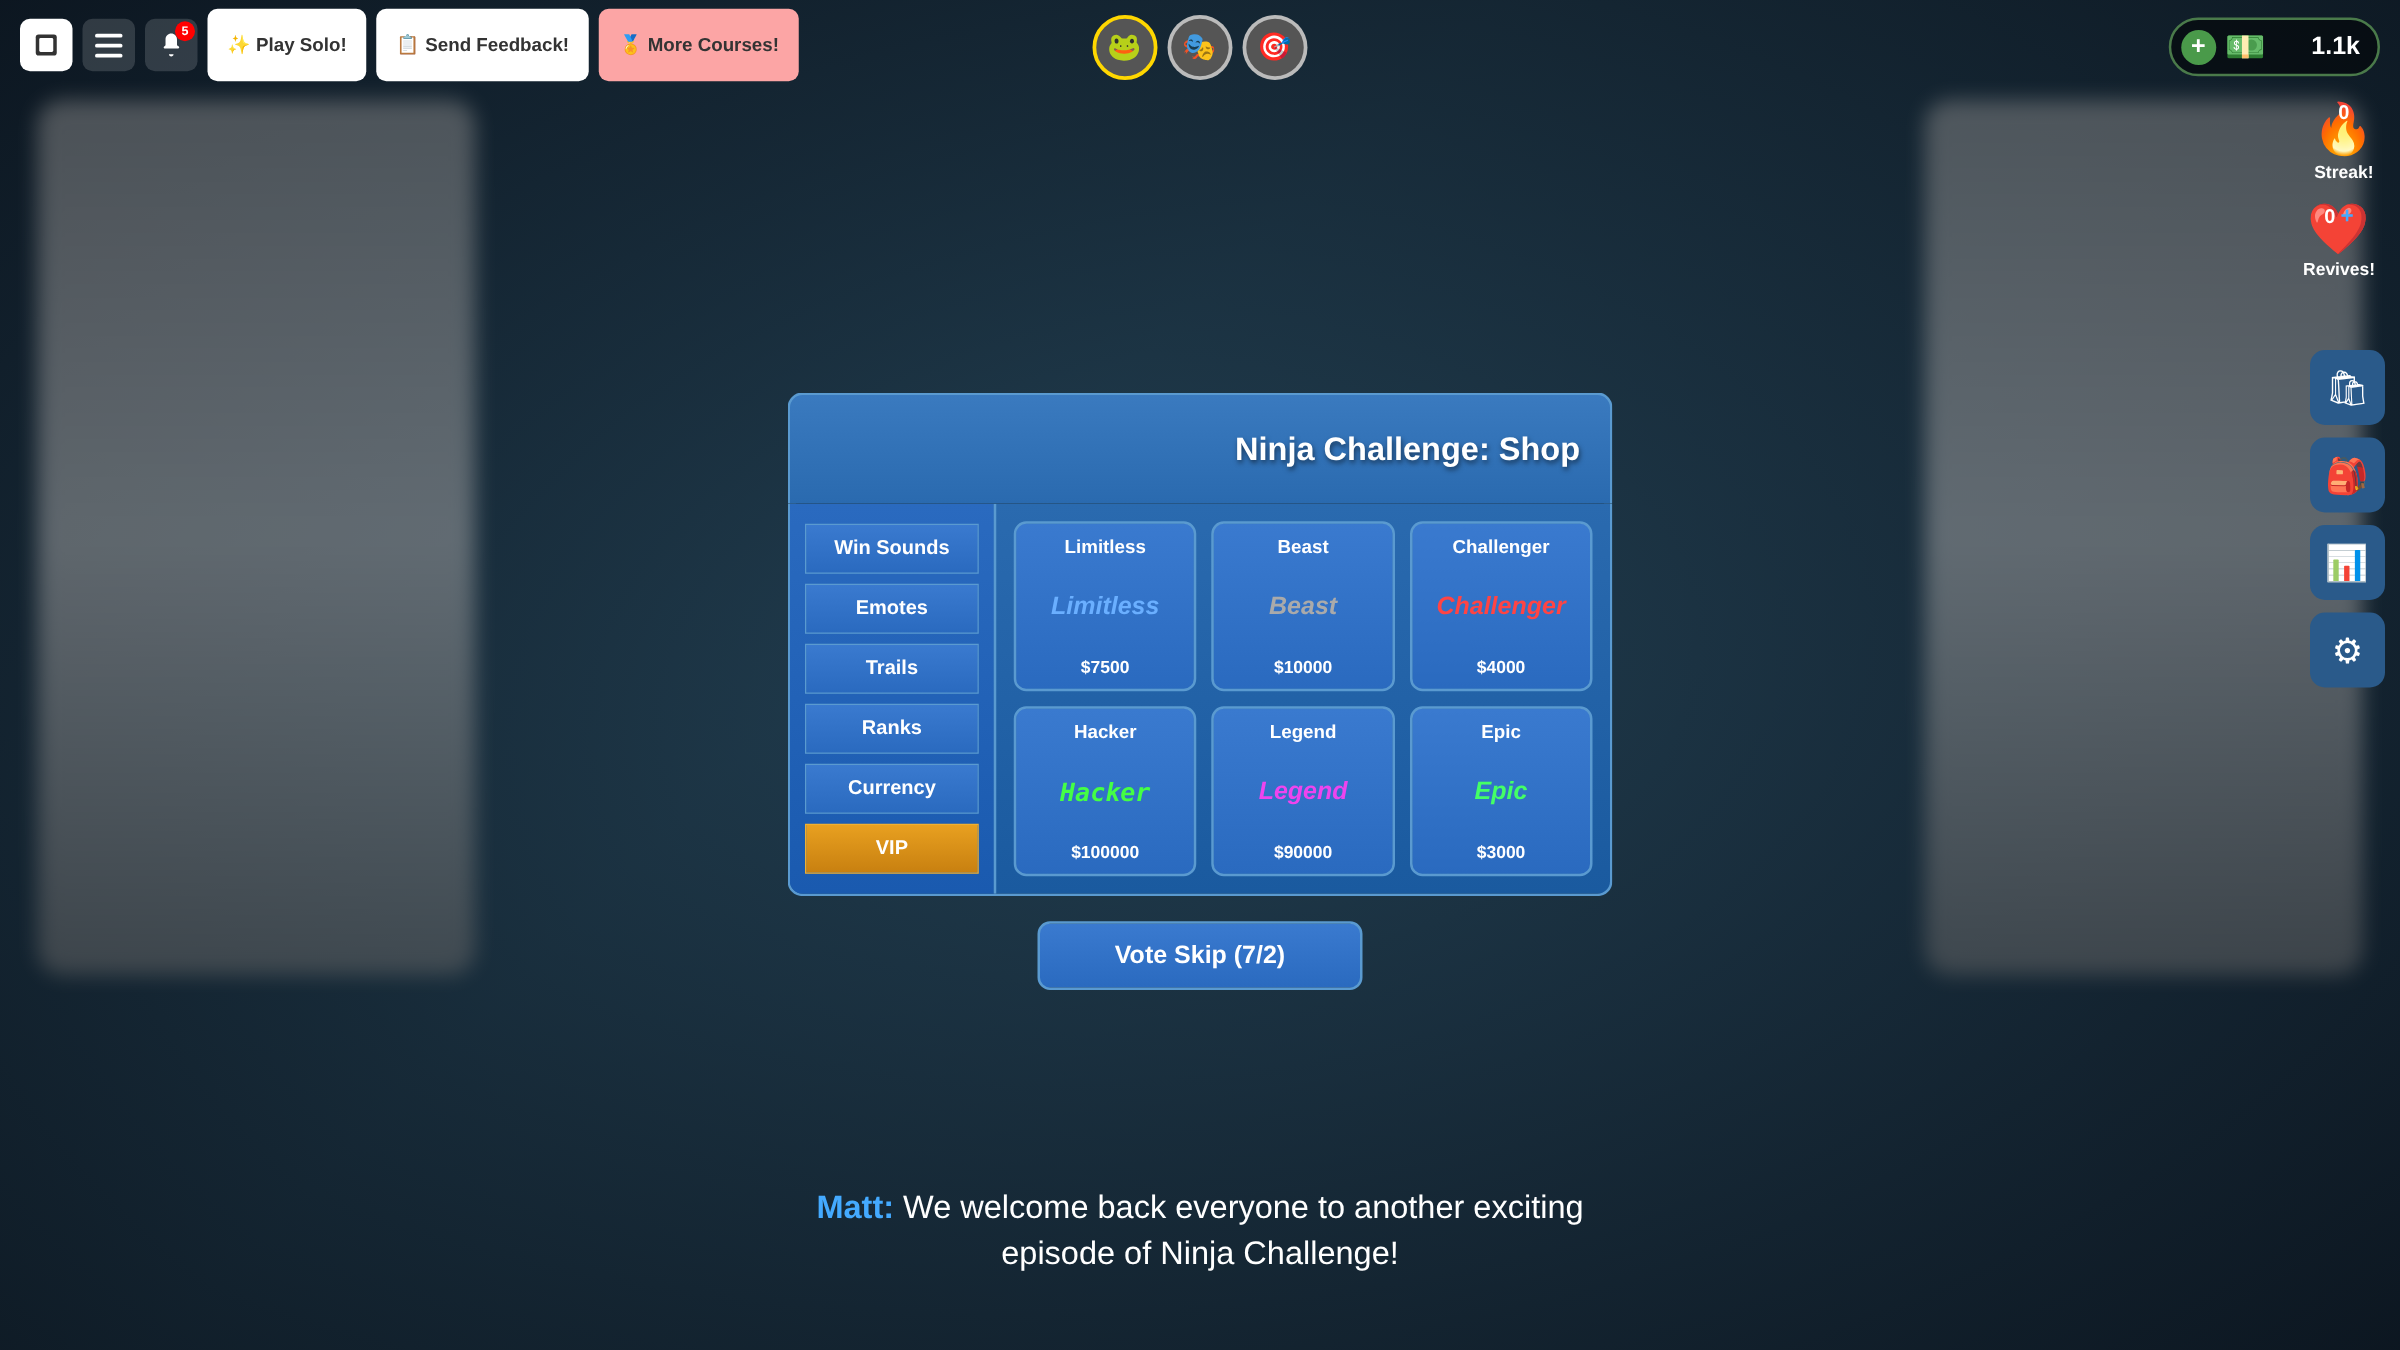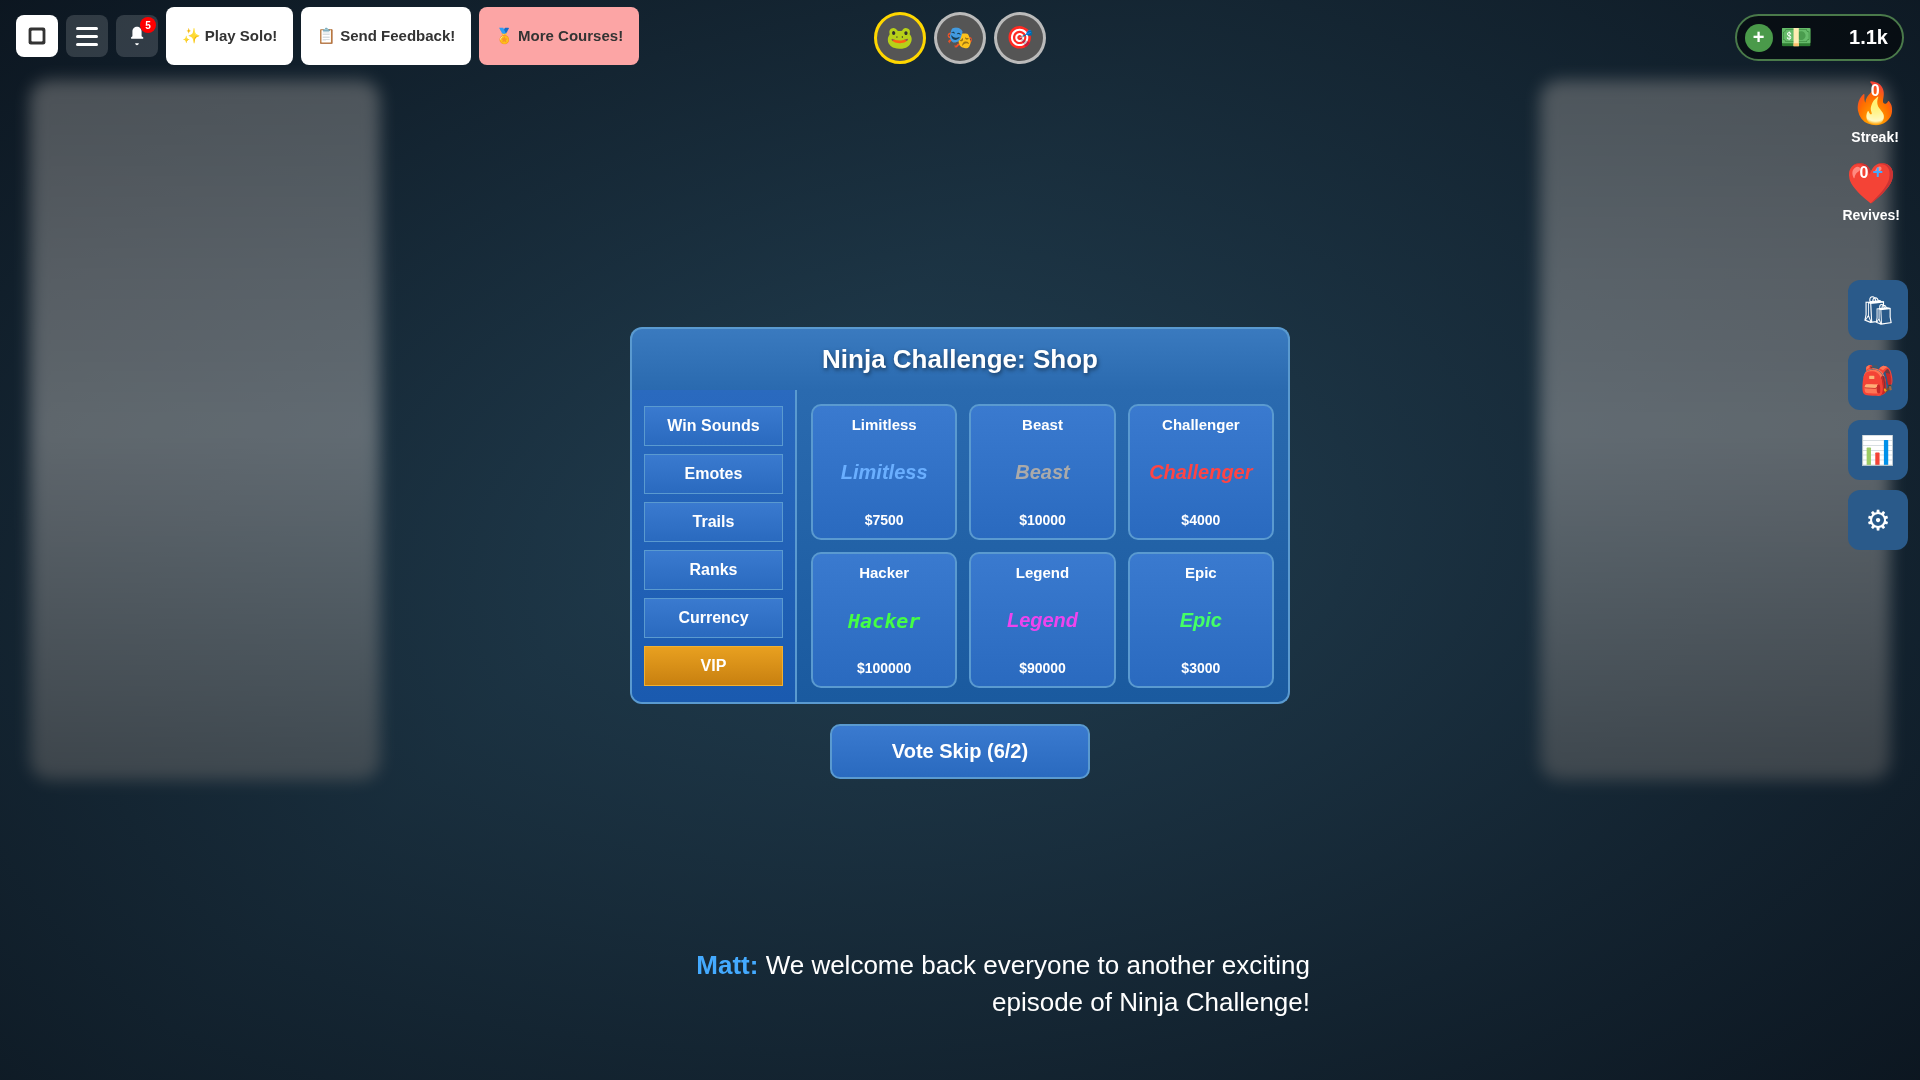--- a/index.html
+++ b/index.html
@@ -295,22 +295,22 @@
       left: 50%;
       transform: translate(-50%, -50%);
       width: 660px;
       z-index: 20;
     }
 
     .shop-title-bar {
       background: linear-gradient(180deg, #3a7abf 0%, #2a6aaf 100%);
       border: 2px solid #5a9ad0;
       border-radius: 12px 12px 0 0;
-      padding: 15px 24px;
-      text-align: center;
+      padding: 28px 24px;
+      text-align: right;
       border-bottom: none;
       margin-top: 26px;
     }
     .shop-title {
       color: white;
       font-size: 26px;
       font-weight: bold;
       text-shadow: 1px 2px 4px rgba(0,0,0,0.5);
     }
 
@@ -414,21 +414,21 @@
       z-index: 20;
       position: relative;
     }
 
     
     .chat-area {
       position: absolute;
       bottom: 60px;
       left: 50%;
       transform: translateX(-50%);
-      text-align: right;
+      text-align: center;
       width: 700px;
       z-index: 20;
     }
     .chat-line {
       font-size: 26px;
       color: white;
       font-weight: 500;
       line-height: 1.4;
     }
     .chat-name {
@@ -553,21 +553,21 @@
         <div class="item-price">$90000</div>
       </div>
       <div class="shop-item-card">
         <div class="item-title">Epic</div>
         <div class="item-preview" style="color:#44ff66; font-weight:900;">Epic</div>
         <div class="item-price">$3000</div>
       </div>
     </div>
   </div>
 
-  <button class="vote-skip-btn">Vote Skip (6/2)</button>
+  <button class="vote-skip-btn">Vote Skip (7/2)</button>
 </div>
 
 <div class="chat-area">
   <div class="chat-line">
     <span class="chat-name">Matt:</span>
     <span>We welcome back everyone to another exciting episode of Ninja Challenge!</span>
   </div>
 </div>
 
 </body></html>

